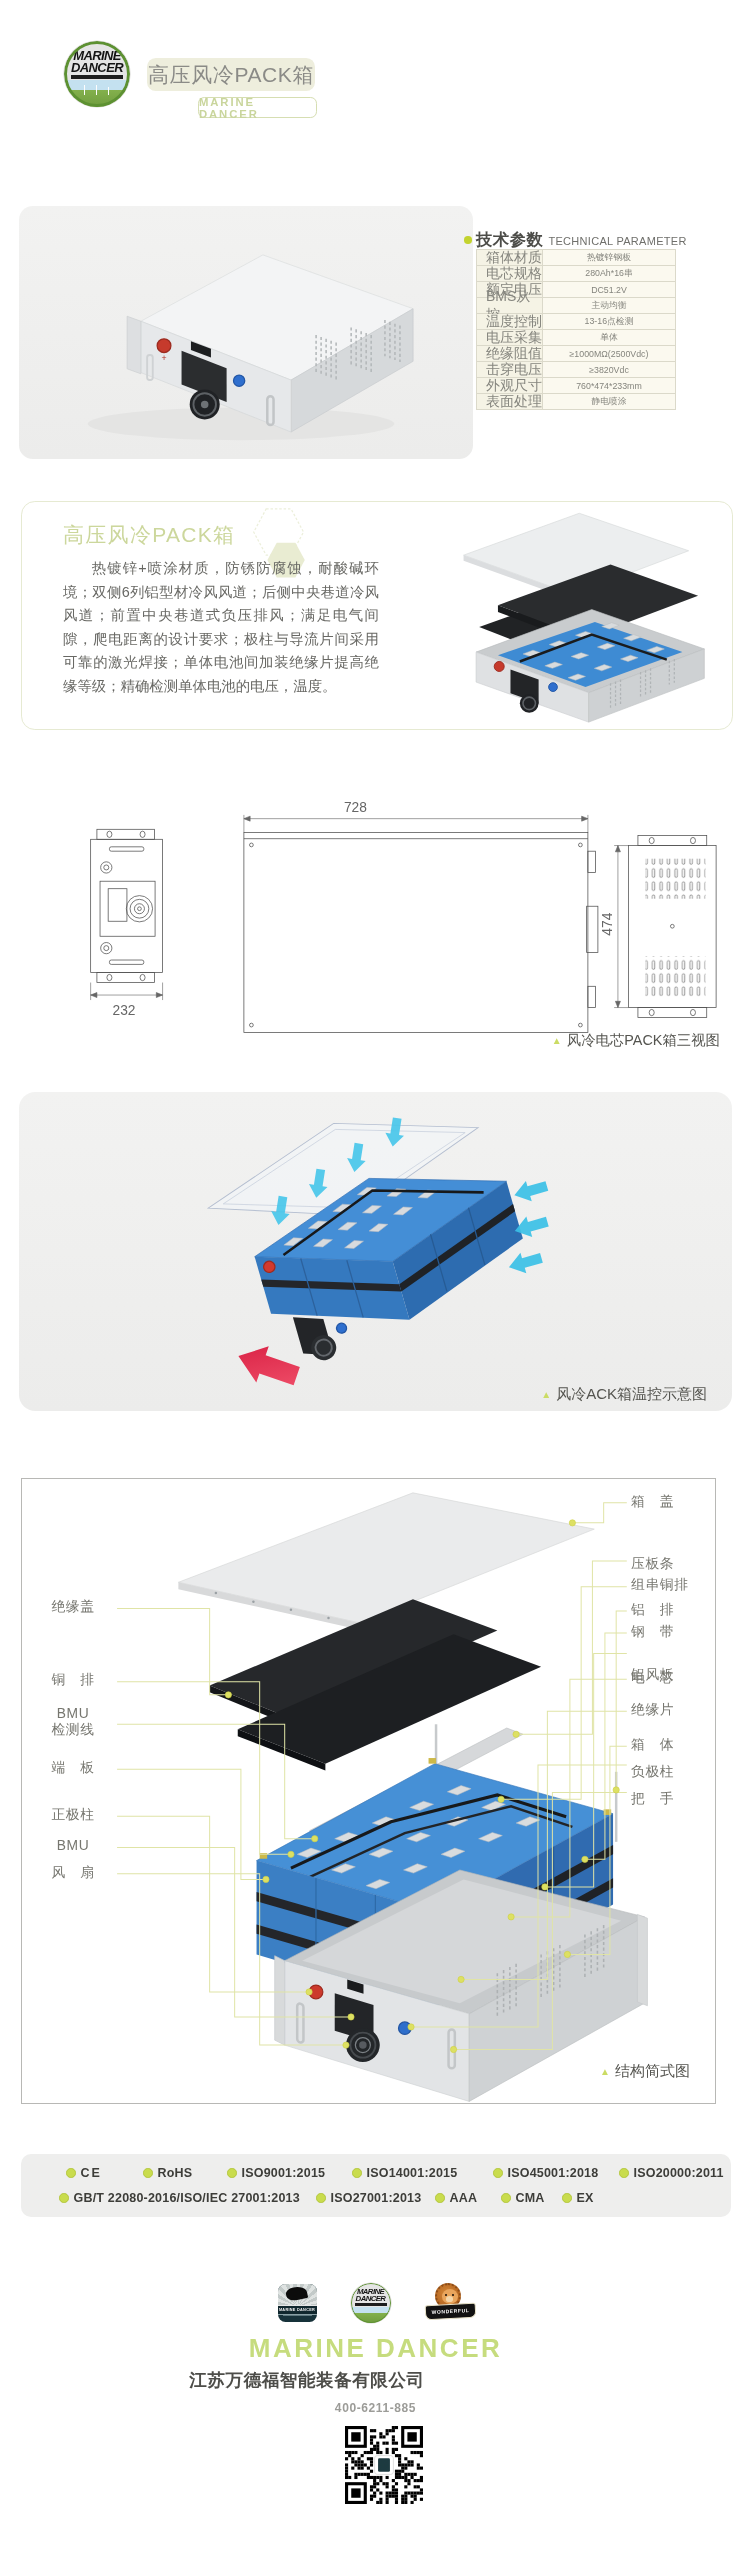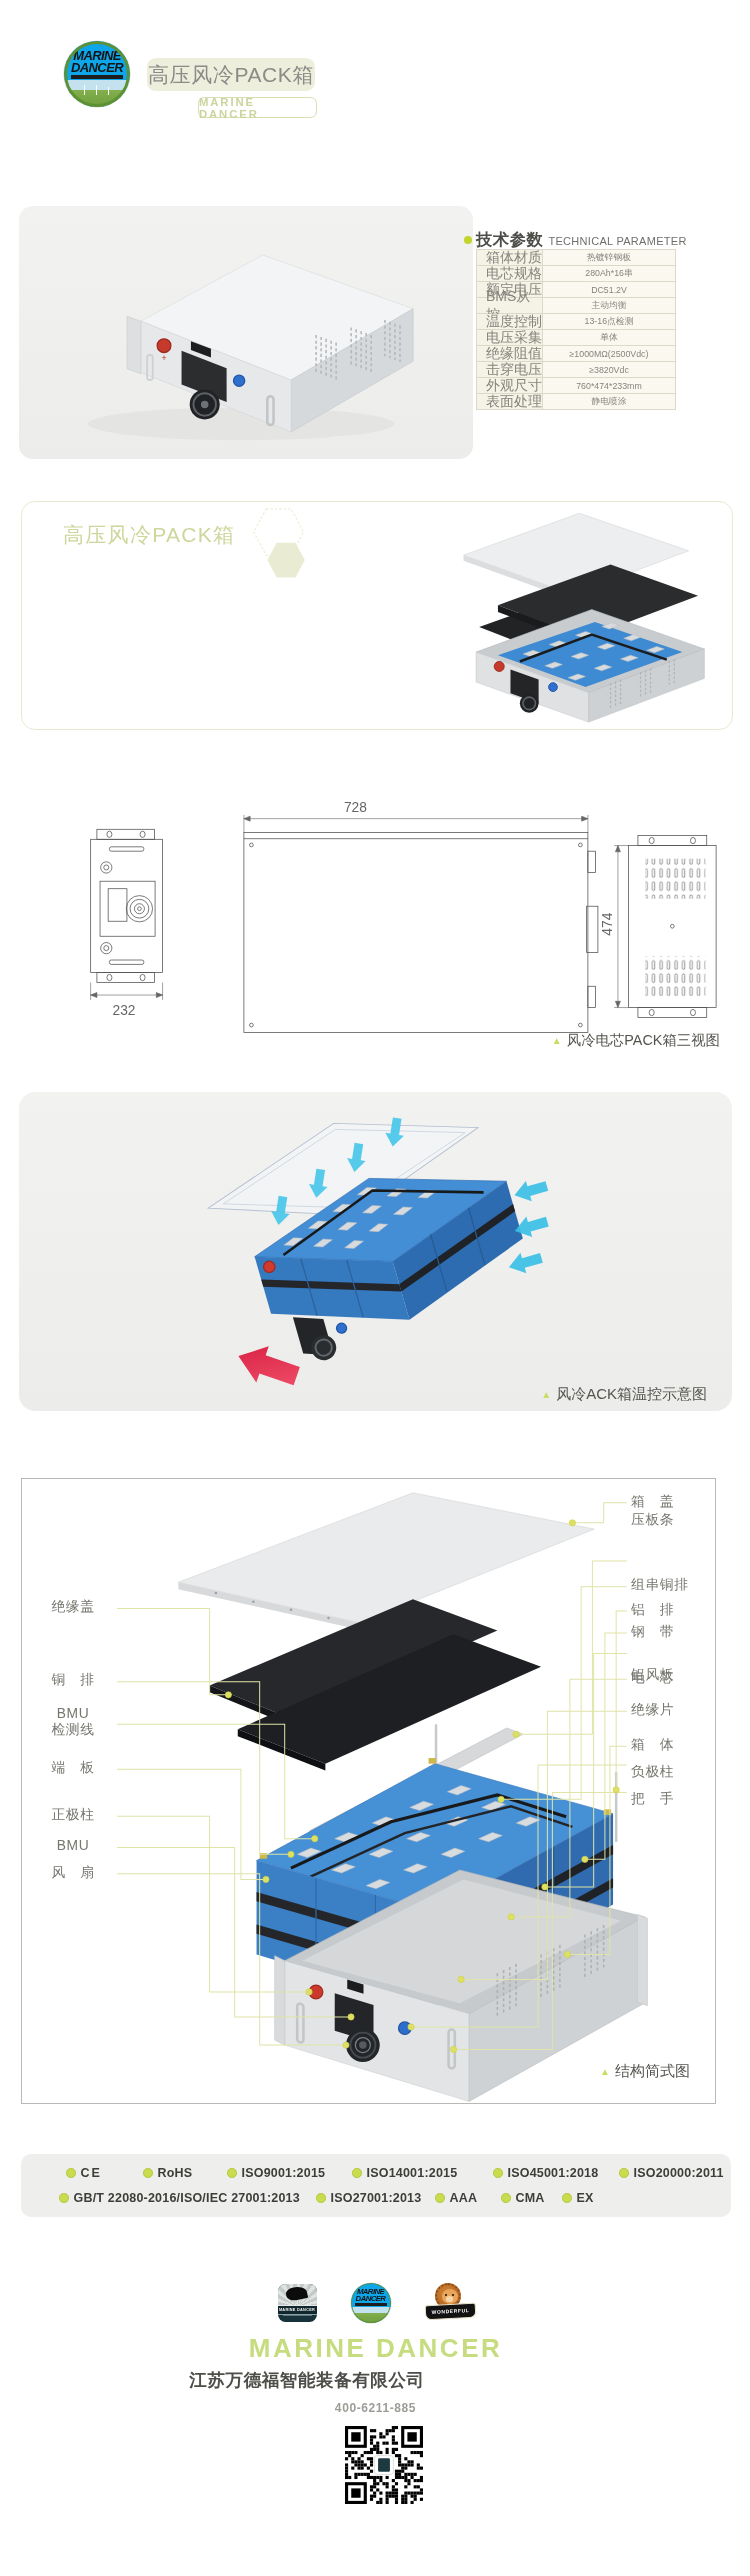--- a/index.html
+++ b/index.html
@@ -1,21 +1,21 @@
 <!DOCTYPE html>
 <html style="font-size:10px"><head>
 <meta charset="utf-8">
 <style>
   html,body{margin:0;padding:0;background:#ffffff;}
   body{font-family:"Liberation Sans","DejaVu Sans",sans-serif;-webkit-font-smoothing:antialiased;}
   .page{position:relative;width:751px;height:2576px;background:#fff;overflow:hidden;}
   .abs{position:absolute;}
 
   
-  .md-logo{position:absolute;border-radius:50%;background:#0ea5e9;overflow:hidden;box-shadow:0 0 0 0.6px #d8d8d4;}
+  .md-logo{position:absolute;border-radius:50%;background:#e5e5e5;overflow:hidden;box-shadow:0 0 0 0.6px #d8d8d4;}
   .md-logo .ring{position:absolute;inset:0;border-radius:50%;border:3.1px solid #5d9132;z-index:4;}
   .md-logo .brand-top{position:absolute;top:13%;left:0;right:0;text-align:center;font-weight:800;font-style:italic;color:#141414;line-height:0.92;letter-spacing:-0.6px;z-index:2;}
   .md-logo .strip{position:absolute;top:51%;left:10%;right:10%;height:7%;background:#1d1d1d;z-index:2;}
   .md-logo .scene{position:absolute;bottom:0;left:0;right:0;height:41%;background:linear-gradient(180deg,#c4e1f0 0%,#c4e1f0 38%,#83b04c 38%,#6f9c3e 100%);z-index:1;}
   .md-logo .turbine{position:absolute;bottom:18%;width:1.3px;height:16%;background:#fdfdfd;z-index:2;}
   .title-badge{position:absolute;left:147px;top:58px;width:168px;height:33px;background:#eeeedd;border-radius:8.8px;display:flex;align-items:center;justify-content:center;font-size:21px;color:#8b8b87;letter-spacing:0.6px;}
   .subtitle-badge{position:absolute;left:198px;top:97px;width:117px;height:19px;border:1.3px solid #d6deb2;border-radius:6.3px;display:flex;align-items:center;justify-content:center;font-size:11.3px;color:#c9d59c;letter-spacing:1.9px;font-weight:600;}
 
   
   .gray-panel{position:absolute;background:linear-gradient(180deg,#f2f2f1 0%,#ececeb 100%);border-radius:13.8px;}
@@ -176,20 +176,21 @@
         <div class="val">静电喷涂</div>
       </div>
   </div>
 
   <div class="white-panel" style="left:20.6px;top:501px;width:710px;height:227px;"></div>
   <div class="intro-title">高压风冷PACK箱</div>
   <svg class="hexdeco" width="75" height="81" viewBox="0 0 120 130">
     <polygon points="45,8 85,8 105,45 85,82 45,82 25,45" fill="none" stroke="#ecefdb" stroke-width="2" stroke-dasharray="4,3"></polygon>
     <polygon points="62,62 92,62 107,90 92,118 62,118 47,90" fill="#e9ecd2"></polygon>
   </svg>
+  <div class="intro-par">热镀锌+喷涂材质，防锈防腐蚀，耐酸碱环境；双侧6列铝型材冷风风道；后侧中央巷道冷风风道；前置中央巷道式负压排风；满足电气间隙，爬电距离的设计要求；极柱与导流片间采用可靠的激光焊接；单体电池间加装绝缘片提高绝缘等级；精确检测单体电池的电压，温度。</div>
   <svg class="abs" style="left:404px;top:502px;" width="313" height="222" viewBox="0 0 500 355">
     <polygon points="95,85 280,18 455,78 270,148" fill="#eceeef" stroke="#d6d8d9"></polygon>
     <polygon points="95,85 270,148 270,157 95,94" fill="#dbdddf"></polygon>
     <polygon points="120,200 260,150 332,175 192,228" fill="#212325"></polygon>
     <polygon points="150,165 330,100 470,150 290,218" fill="#2a2c2e"></polygon>
     <polygon points="150,165 290,218 290,229 150,176" fill="#191b1d"></polygon>
 
     <polygon points="115,240 300,172 480,235 295,305" fill="#c9ccce" stroke="#b9bcbe"></polygon>
     <polygon points="150,245 305,192 445,240 290,296" fill="#3e8bd3"></polygon>
     <g fill="#d8dbdd" stroke="#b8bcbf" stroke-width="0.8">
@@ -518,21 +519,21 @@
   <div class="s-label left" style="left:34px;top:1599px;">绝缘盖</div>
   <div class="s-label left" style="left:34px;top:1672px;">铜　排</div>
   <div class="s-label left" style="left:34px;top:1706px;">BMU
 检测线</div>
   <div class="s-label left" style="left:34px;top:1760px;">端　板</div>
   <div class="s-label left" style="left:34px;top:1807px;">正极柱</div>
   <div class="s-label left" style="left:34px;top:1838px;">BMU</div>
   <div class="s-label left" style="left:34px;top:1865px;">风　扇</div>
 
   <div class="s-label right" style="left:631px;top:1494px;">箱　盖</div>
-  <div class="s-label right" style="left:631px;top:1512px;">压板条</div>
+  <div class="s-label right" style="left:631px;top:1556px;">压板条</div>
   <div class="s-label right" style="left:631px;top:1577px;">组串铜排</div>
   <div class="s-label right" style="left:631px;top:1602px;">铝　排</div>
   <div class="s-label right" style="left:631px;top:1624px;">钢　带</div>
   <div class="s-label right" style="left:631px;top:1644px;margin-top:23px;">铝风板</div>
   <div class="s-label right" style="left:631px;top:1670px;">电　芯</div>
   <div class="s-label right" style="left:631px;top:1702px;">绝缘片</div>
   <div class="s-label right" style="left:631px;top:1737px;">箱　体</div>
   <div class="s-label right" style="left:631px;top:1764px;">负极柱</div>
   <div class="s-label right" style="left:631px;top:1791px;">把　手</div>
 

